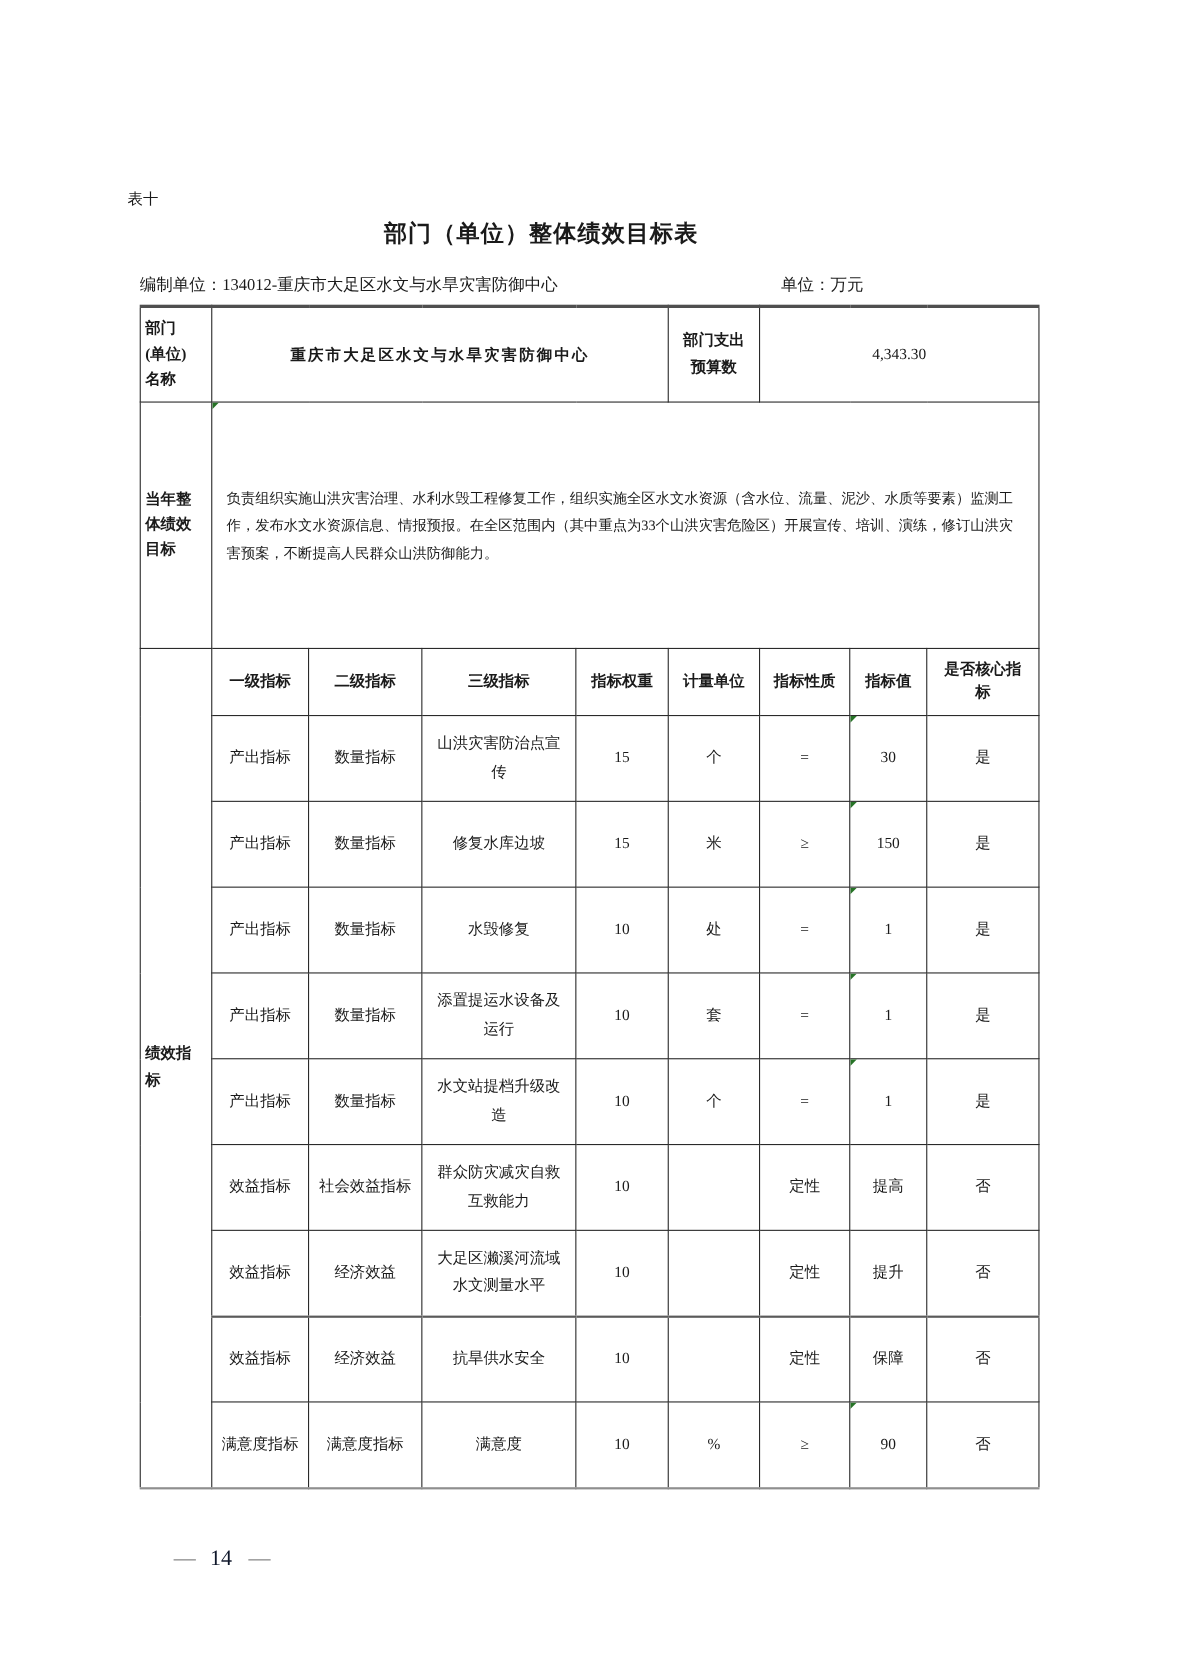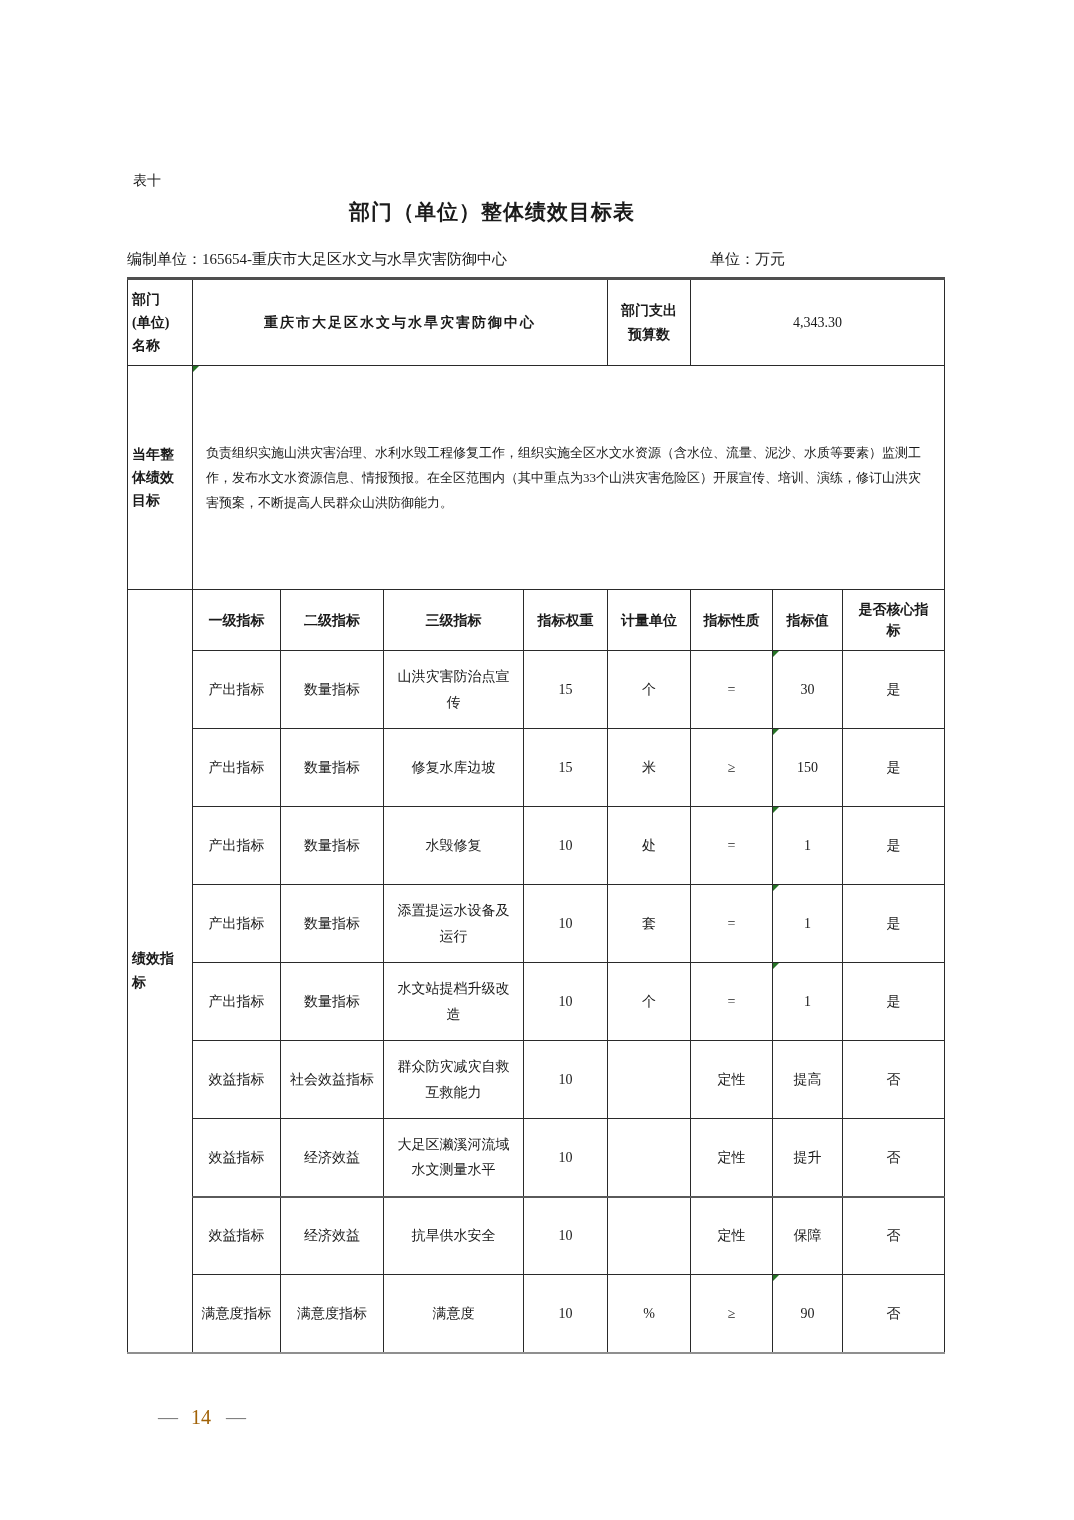--- a/index.html
+++ b/index.html
@@ -5,21 +5,21 @@
   html,body{margin:0;padding:0;}
   body{
     width:1074px;height:1520px;
     background:#ffffff;
     position:relative;
     font-family:"Liberation Serif","DejaVu Serif",serif;
     color:#1a1a1a;
     overflow:hidden;
   }
   .doc-label{
-    position:absolute;left:133px;top:172px;
+    position:absolute;left:116px;top:172px;
     font-size:14px;
   }
   .doc-title{
     position:absolute;left:127px;top:198px;width:730px;
     text-align:center;
     font-size:21px;font-weight:bold;letter-spacing:1px;
   }
   .meta-row{
     position:absolute;left:127px;top:250px;width:817px;height:26px;
     font-size:15px;
@@ -88,31 +88,31 @@
     width:0;height:0;
     border-top:6px solid var(--marker,#267326);
     border-right:6px solid transparent;
   }
   .footer{
     position:absolute;left:158px;top:1406px;
     font-size:20px;
     display:flex;align-items:center;gap:15px;
   }
   .footer .dash{color:#7a7a7a;letter-spacing:-2px;}
-  .footer .pnum{color:#a16207;}
+  .footer .pnum{color:#0f172a;}
 </style>
 </head>
 <body>
 
 <div class="doc-label">表十</div>
 
 <div class="doc-title">部门（单位）整体绩效目标表</div>
 
 <div class="meta-row">
-  <span>编制单位：165654-重庆市大足区水文与水旱灾害防御中心</span>
+  <span>编制单位：134012-重庆市大足区水文与水旱灾害防御中心</span>
   <span class="unit">单位：万元</span>
 </div>
 
 <table class="perf">
   <colgroup>
     <col style="width:65px">
       <col style="width:88px">
       <col style="width:103px">
     <col style="width:140px">
       <col style="width:84px">

